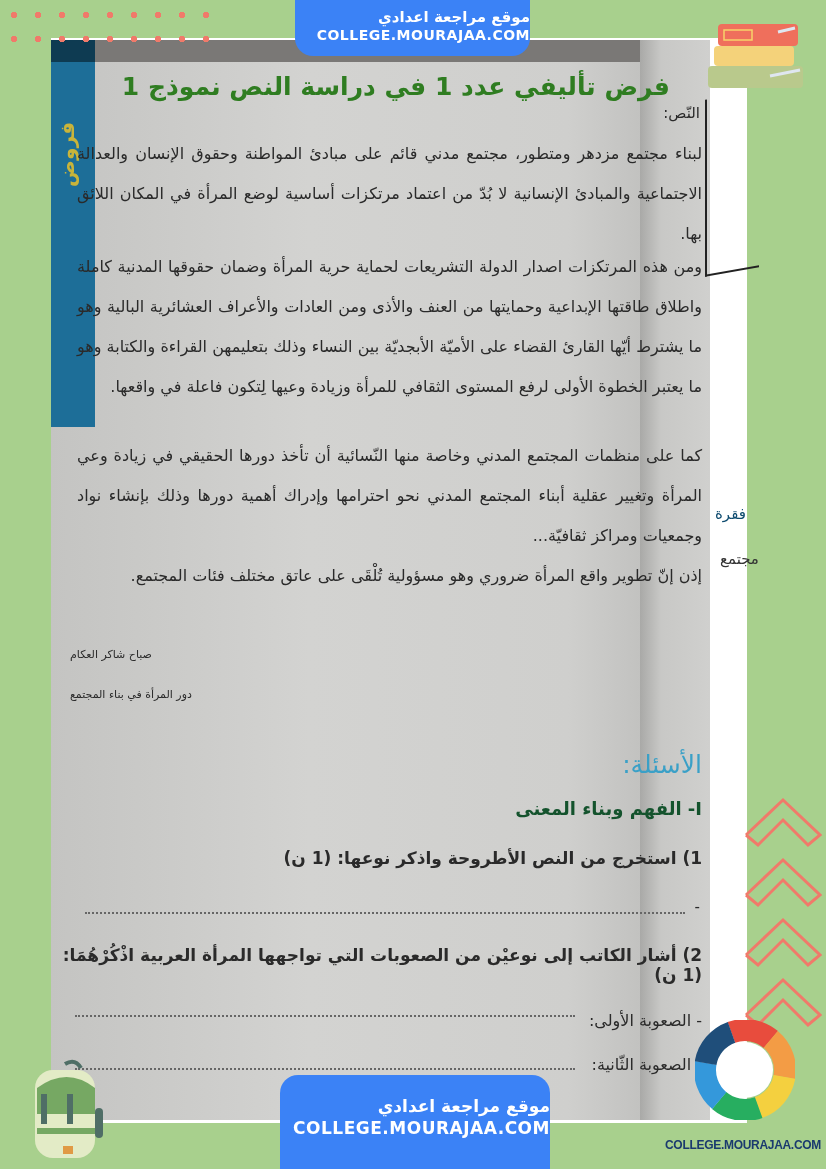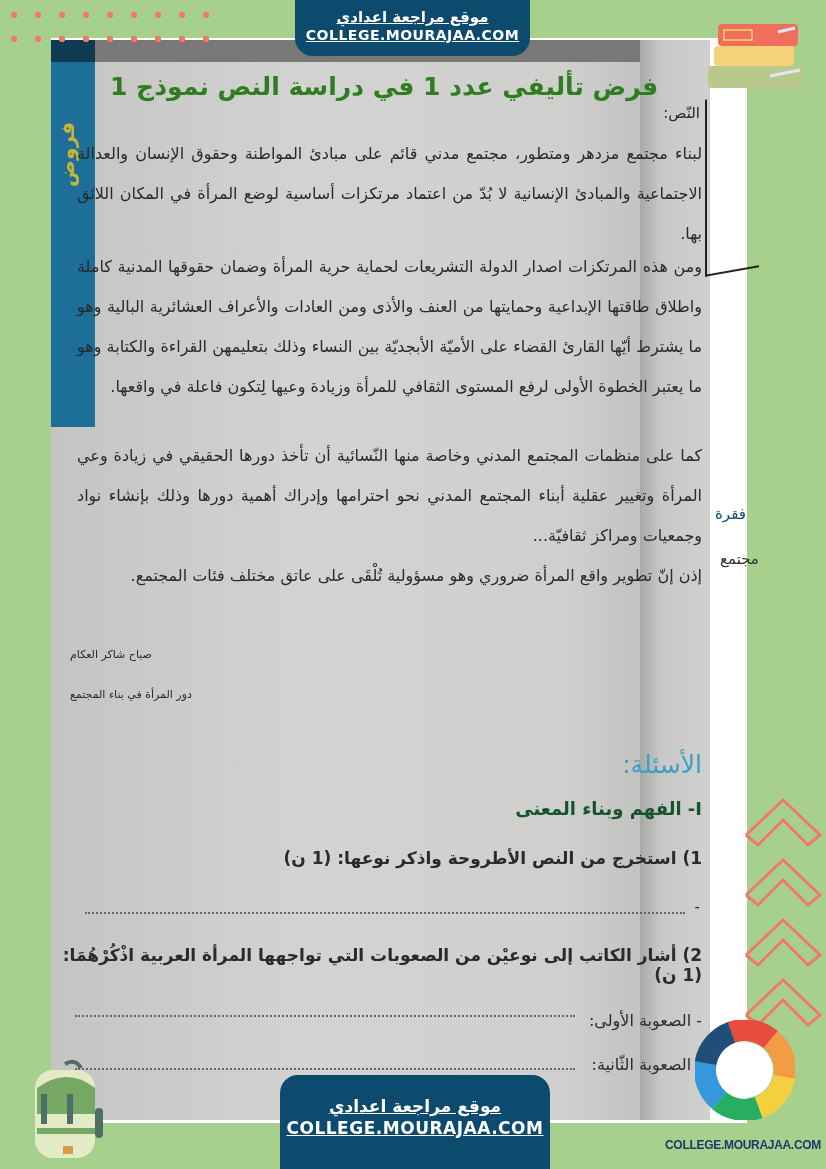--- a/index.html
+++ b/index.html
@@ -44,38 +44,38 @@
   .right-sheet {
     position:absolute; left:640px; top:40px; width:70px; height:1080px;
     background:linear-gradient(90deg,#a9a9a7,#c8c8c6 30%,#d0d0ce);
   }
   .right-box {
     position:absolute; left:705px; top:95px; width:52px; height:175px;
     border-left:2px solid #222; border-bottom:2px solid #222;
     transform:skewY(-10deg);
   }
   .banner-top, .banner-bottom {
-    position:absolute; background:#0c4a6e; border-radius:14px;
-    text-align:center; color:#fff; font-weight:bold;
-    text-decoration:underline; z-index:5;
+    position:absolute; background:#3b82f6; border-radius:14px;
+    text-align:right; color:#fff; font-weight:bold;
+    z-index:5;
   }
   .banner-top { left:295px; top:0; width:235px; height:56px; border-radius:0 0 18px 18px; }
   .banner-bottom { left:280px; top:1075px; width:270px; height:94px; border-radius:18px 18px 0 0; }
   .banner-top .ar, .banner-bottom .ar { font-size:15px; line-height:18px; }
   .banner-top .en { font-size:14px; line-height:18px; letter-spacing:0.5px; }
   .banner-top .ar { margin-top:8px; }
   .banner-bottom .ar { margin-top:20px; font-size:17px; line-height:22px; }
   .banner-bottom .en { font-size:17px; line-height:22px; letter-spacing:0.5px; }
   .doc {
     position:absolute; left:60px; top:60px; width:650px; height:1020px;
     direction:rtl; color:#2a2a2a; z-index:2;
     font-family:"DejaVu Sans", sans-serif;
   }
   .title {
-    position:absolute; right:40px; top:10px; width:560px; text-align:left;
+    position:absolute; right:40px; top:10px; width:560px; text-align:right;
     color:#2f7d21; font-size:25px; font-weight:bold; line-height:34px;
   }
   .label-nass { position:absolute; right:10px; top:44px; font-size:15px; font-weight:normal; }
   .para {
     position:absolute; right:8px; width:625px; font-size:16px; line-height:40px;
     text-align:justify; text-align-last:right;
   }
   .p1 { top:74px; }
   .p2 { top:187px; }
   .p3 { top:376px; }

